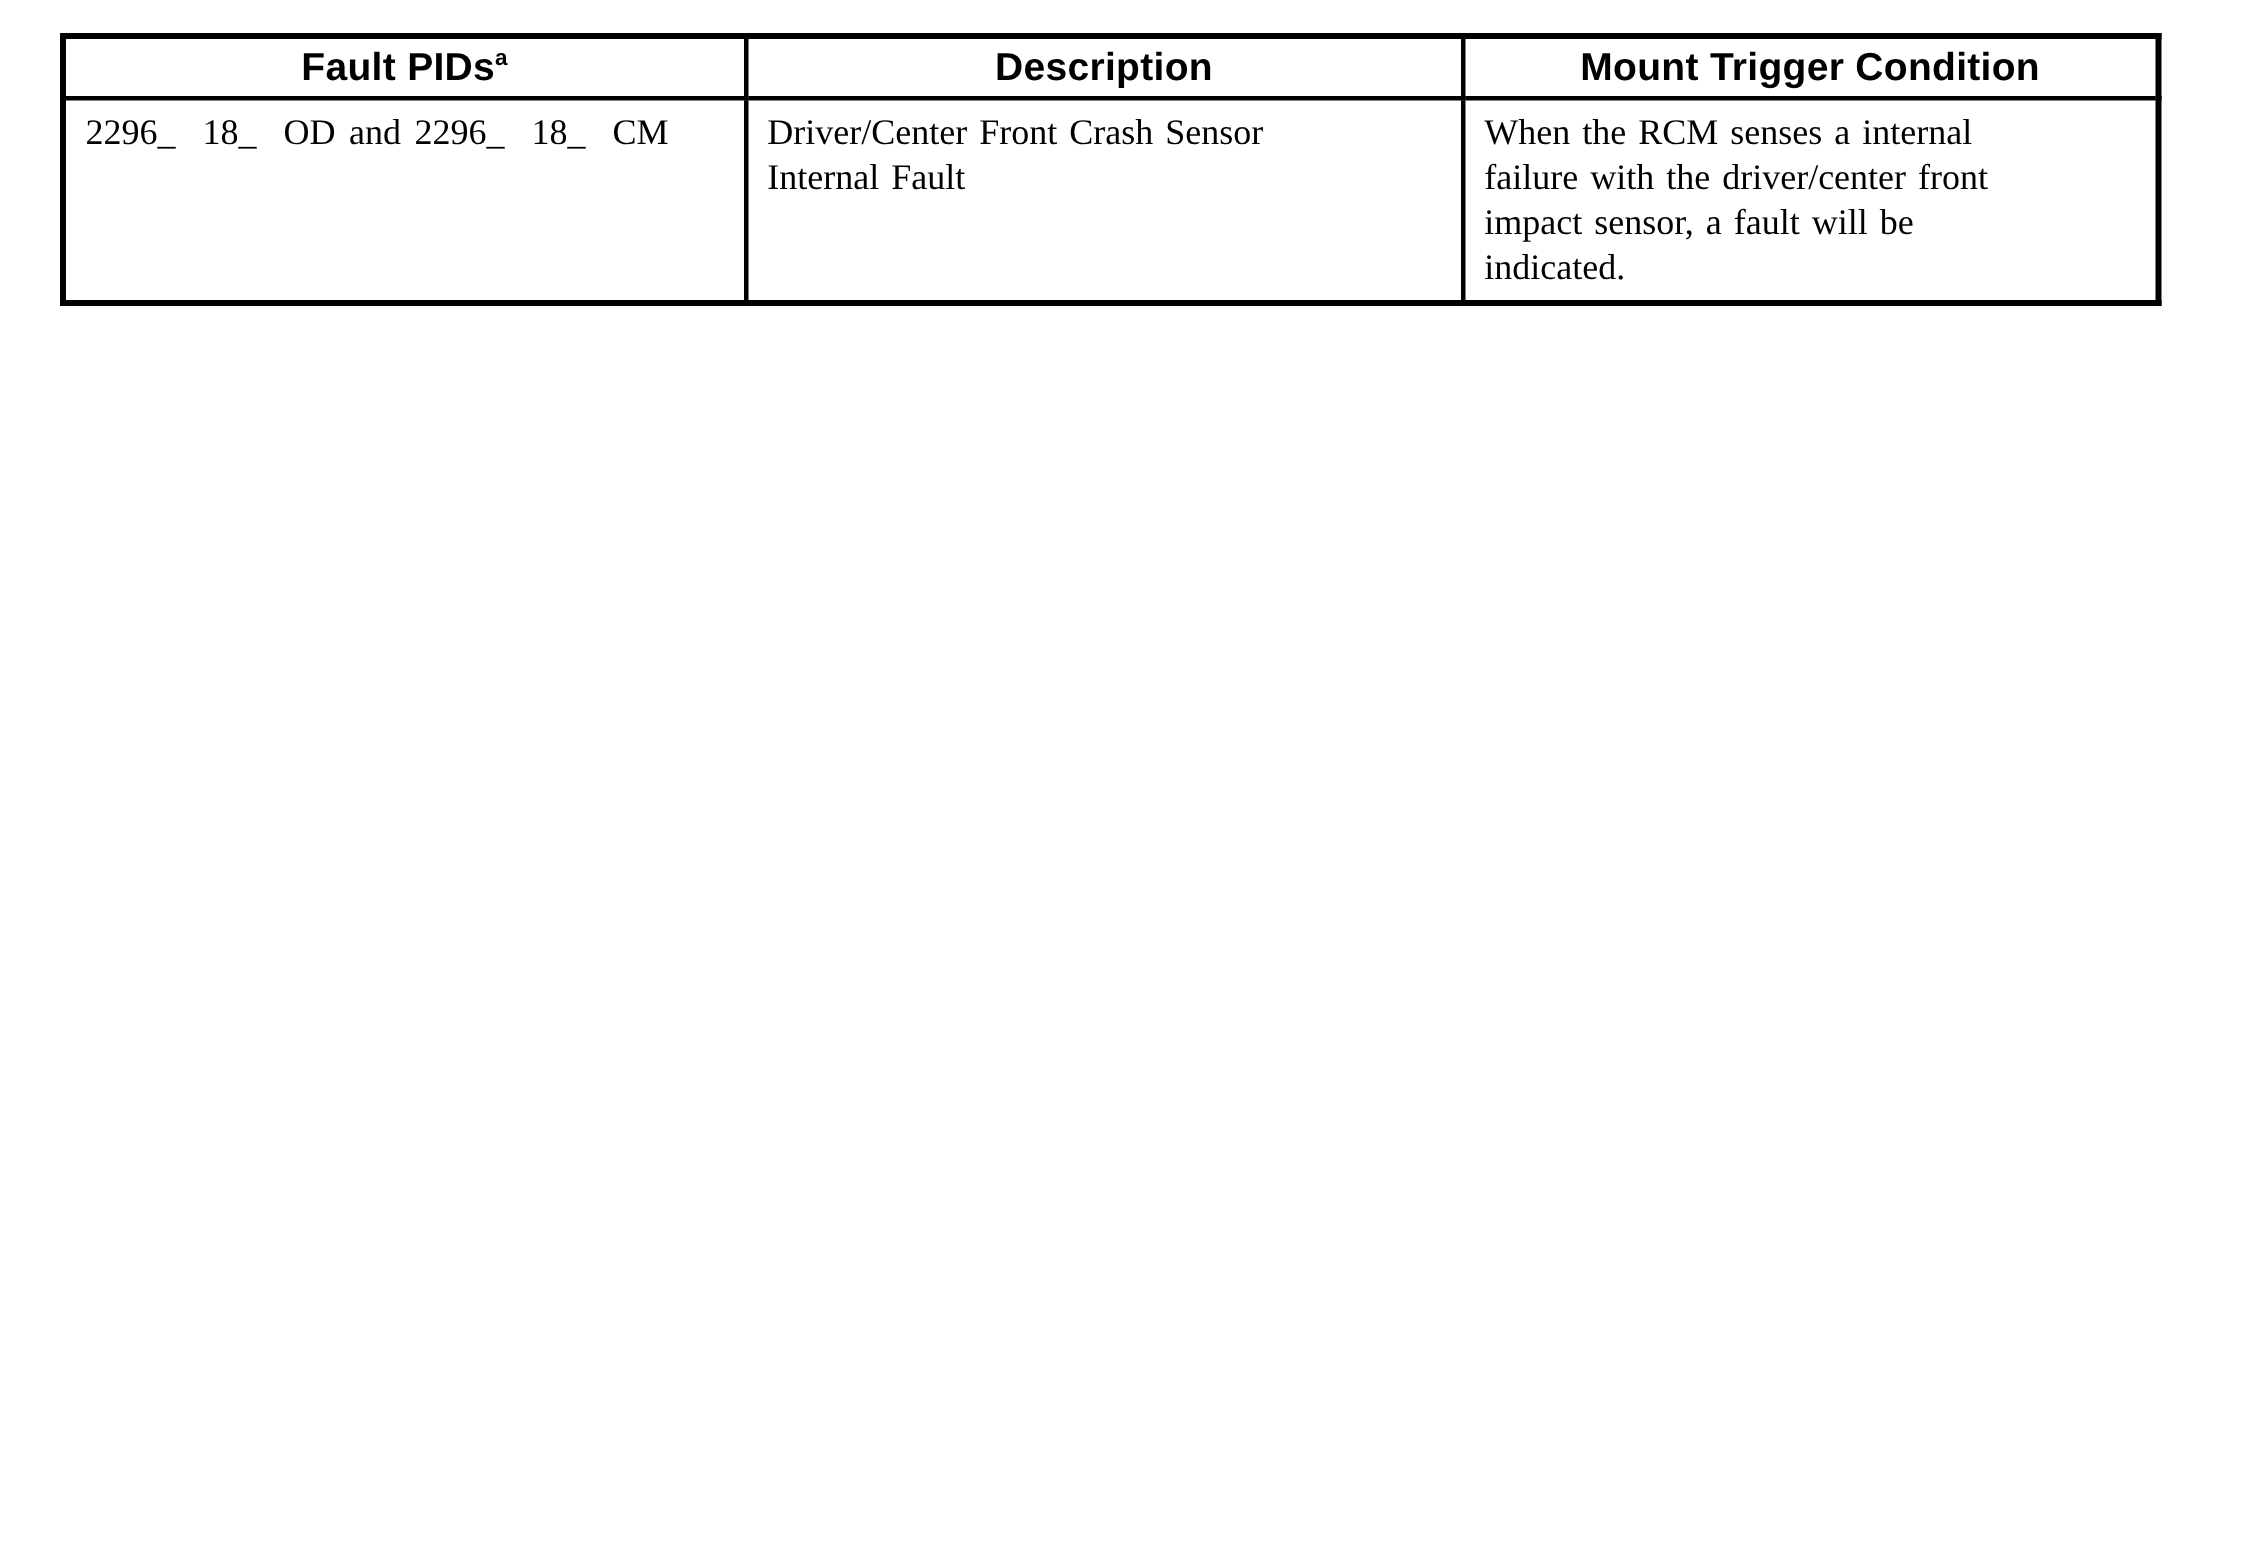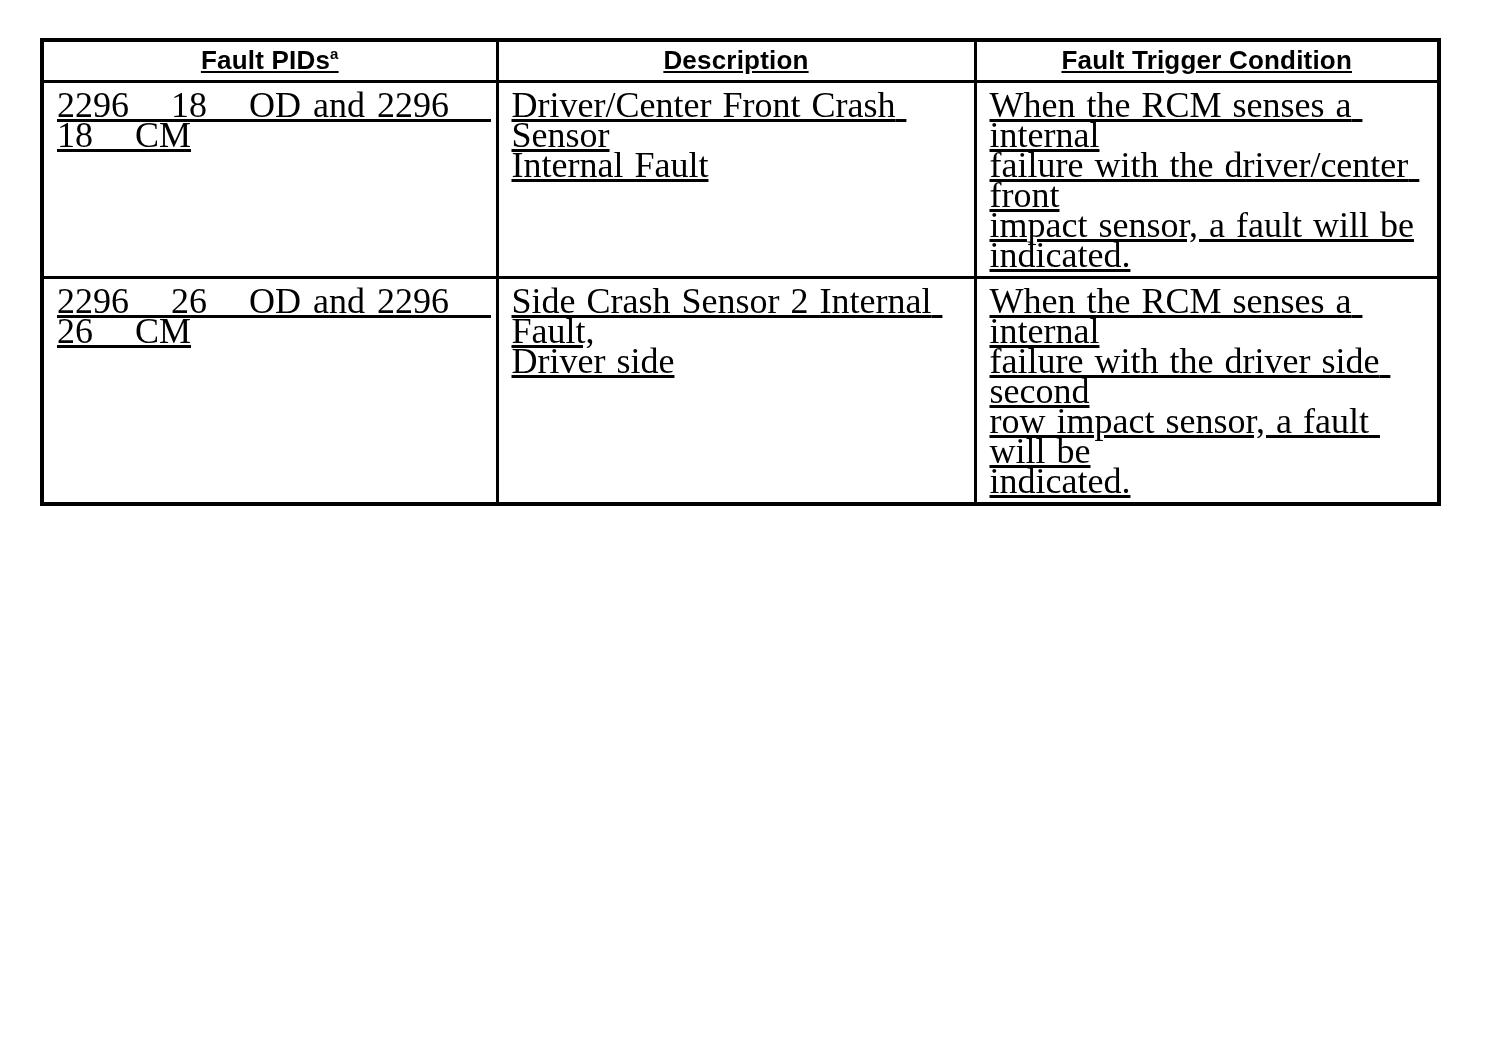--- a/index.html
+++ b/index.html
@@ -10,26 +10,25 @@
   body {
     width: 1504px;
     height: 1044px;
     position: relative;
     font-family: "Liberation Serif", serif;
     color: #000000;
   }
   table.fault-table {
     position: absolute;
     left: 40px;
-    top: 38px;
+    top: 22px;
     width: 1397px;
     border-collapse: collapse;
     table-layout: fixed;
     border: 4px solid #000000;
-    text-decoration: underline;
   }
   table.fault-table th,
   table.fault-table td {
     border: 3px solid #000000;
   }
   col.c1 { width: 455px; }
   col.c2 { width: 478px; }
   col.c3 { width: 464px; }
   tr.header-row { height: 41px; }
   tr.data-row   { height: 136px; }
@@ -41,57 +40,48 @@
     vertical-align: middle;
     padding: 2px 4px;
     letter-spacing: 0.2px;
   }
   th.col-header sup {
     font-size: 15px;
     line-height: 0;
   }
   td.cell {
     vertical-align: top;
-    font-size: 36px;
+    font-size: 24px;
     line-height: 30px;
     padding: 7px 12px 6px 13px;
     white-space: pre-wrap;
     word-spacing: 2px;
   }
   td.cell-pids { word-spacing: 3px; }
 </style>
 </head>
 <body>
 
 <table class="fault-table">
   <colgroup>
     <col class="c1">
     <col class="c2">
     <col class="c3">
   </colgroup>
   <thead>
     <tr class="header-row">
       <th class="col-header"><span>Fault PIDs</span><sup>a</sup></th>
       <th class="col-header">Description</th>
-      <th class="col-header">Fault Trigger Condition</th>
+      <th class="col-header">Mount Trigger Condition</th>
     </tr>
   </thead>
   <tbody>
     <tr class="data-row">
       <td class="cell cell-pids">2296_  18_  OD and 2296_  18_  CM</td>
       <td class="cell">Driver/Center Front Crash Sensor
 Internal Fault</td>
       <td class="cell">When the RCM senses a internal
 failure with the driver/center front
 impact sensor, a fault will be
 indicated.</td>
     </tr>
-    <tr class="data-row">
-      <td class="cell cell-pids">2296_  26_  OD and 2296_  26_  CM</td>
-      <td class="cell">Side Crash Sensor 2 Internal Fault,
-Driver side</td>
-      <td class="cell">When the RCM senses a internal
-failure with the driver side second
-row impact sensor, a fault will be
-indicated.</td>
-    </tr>
   </tbody>
 </table>
 
 </body></html>

